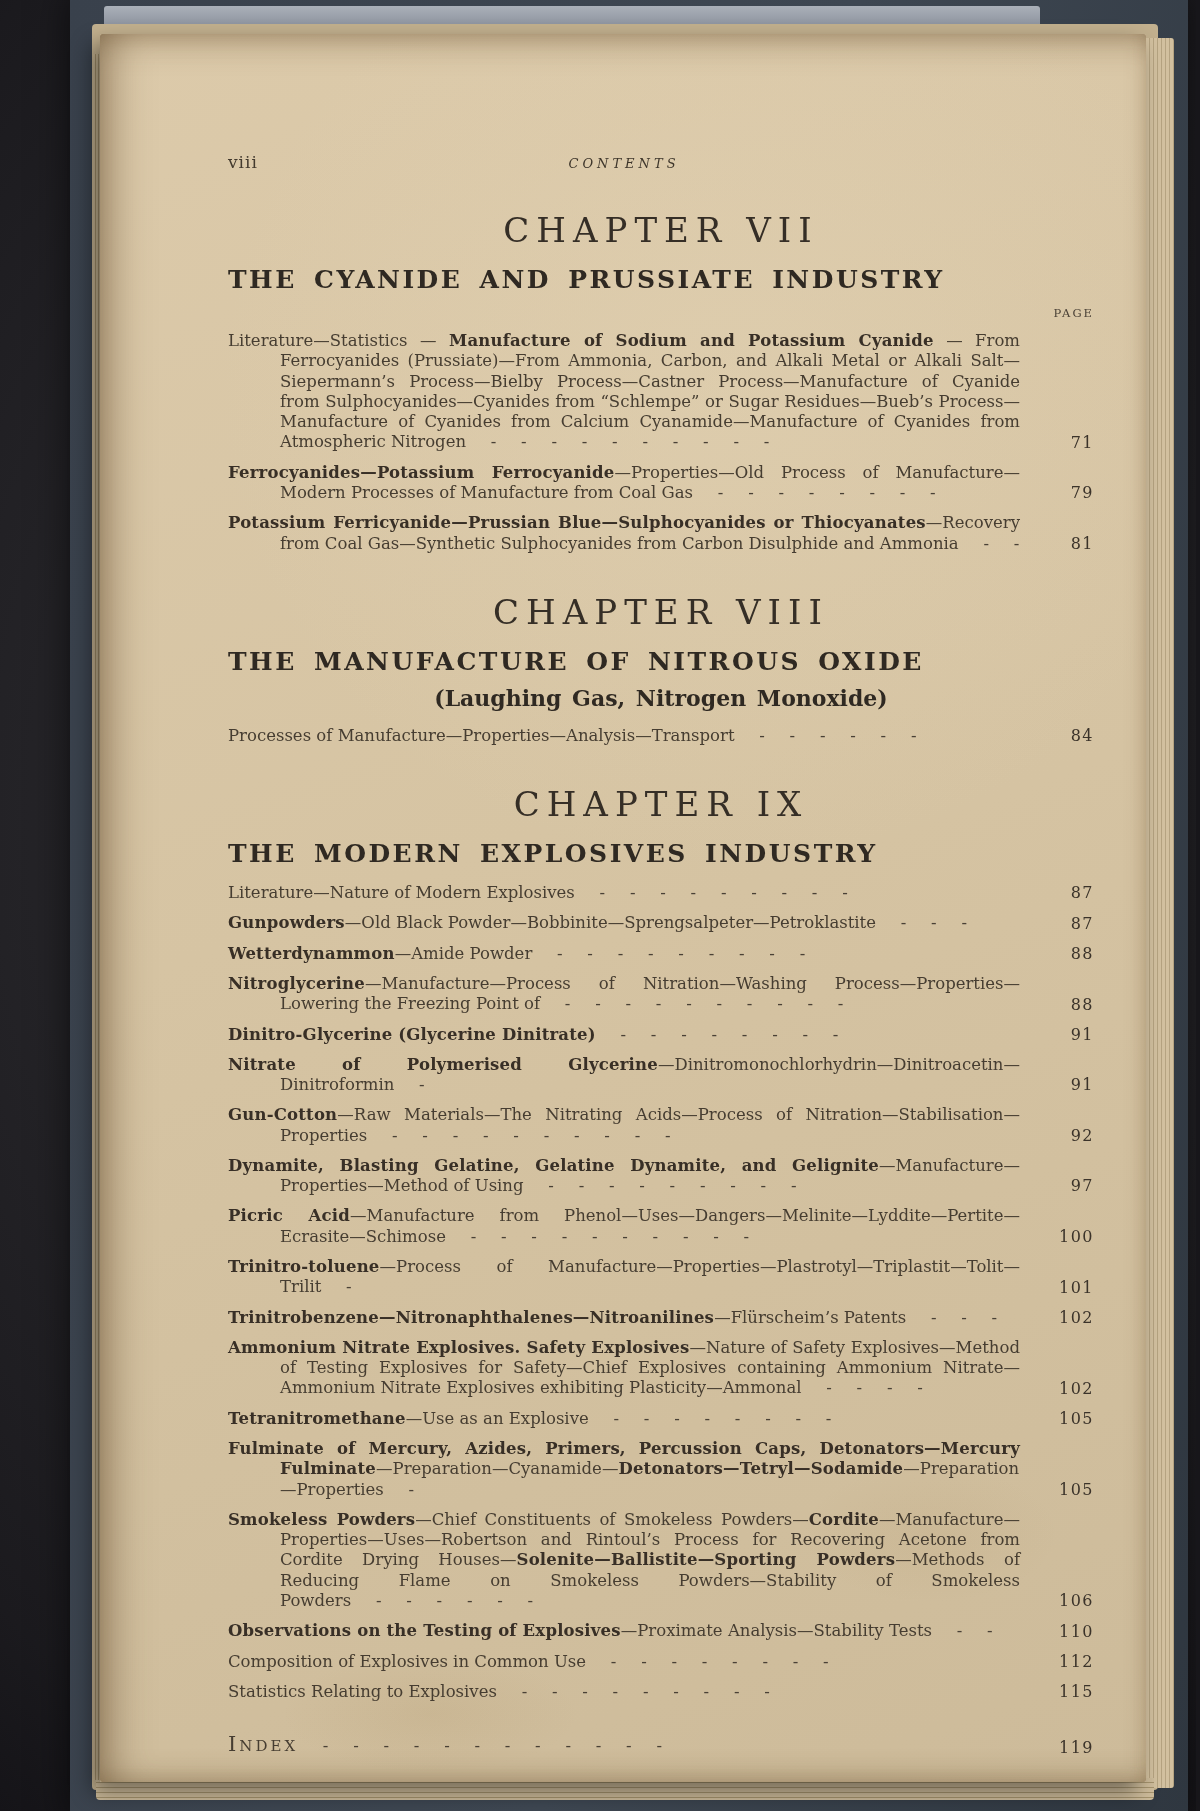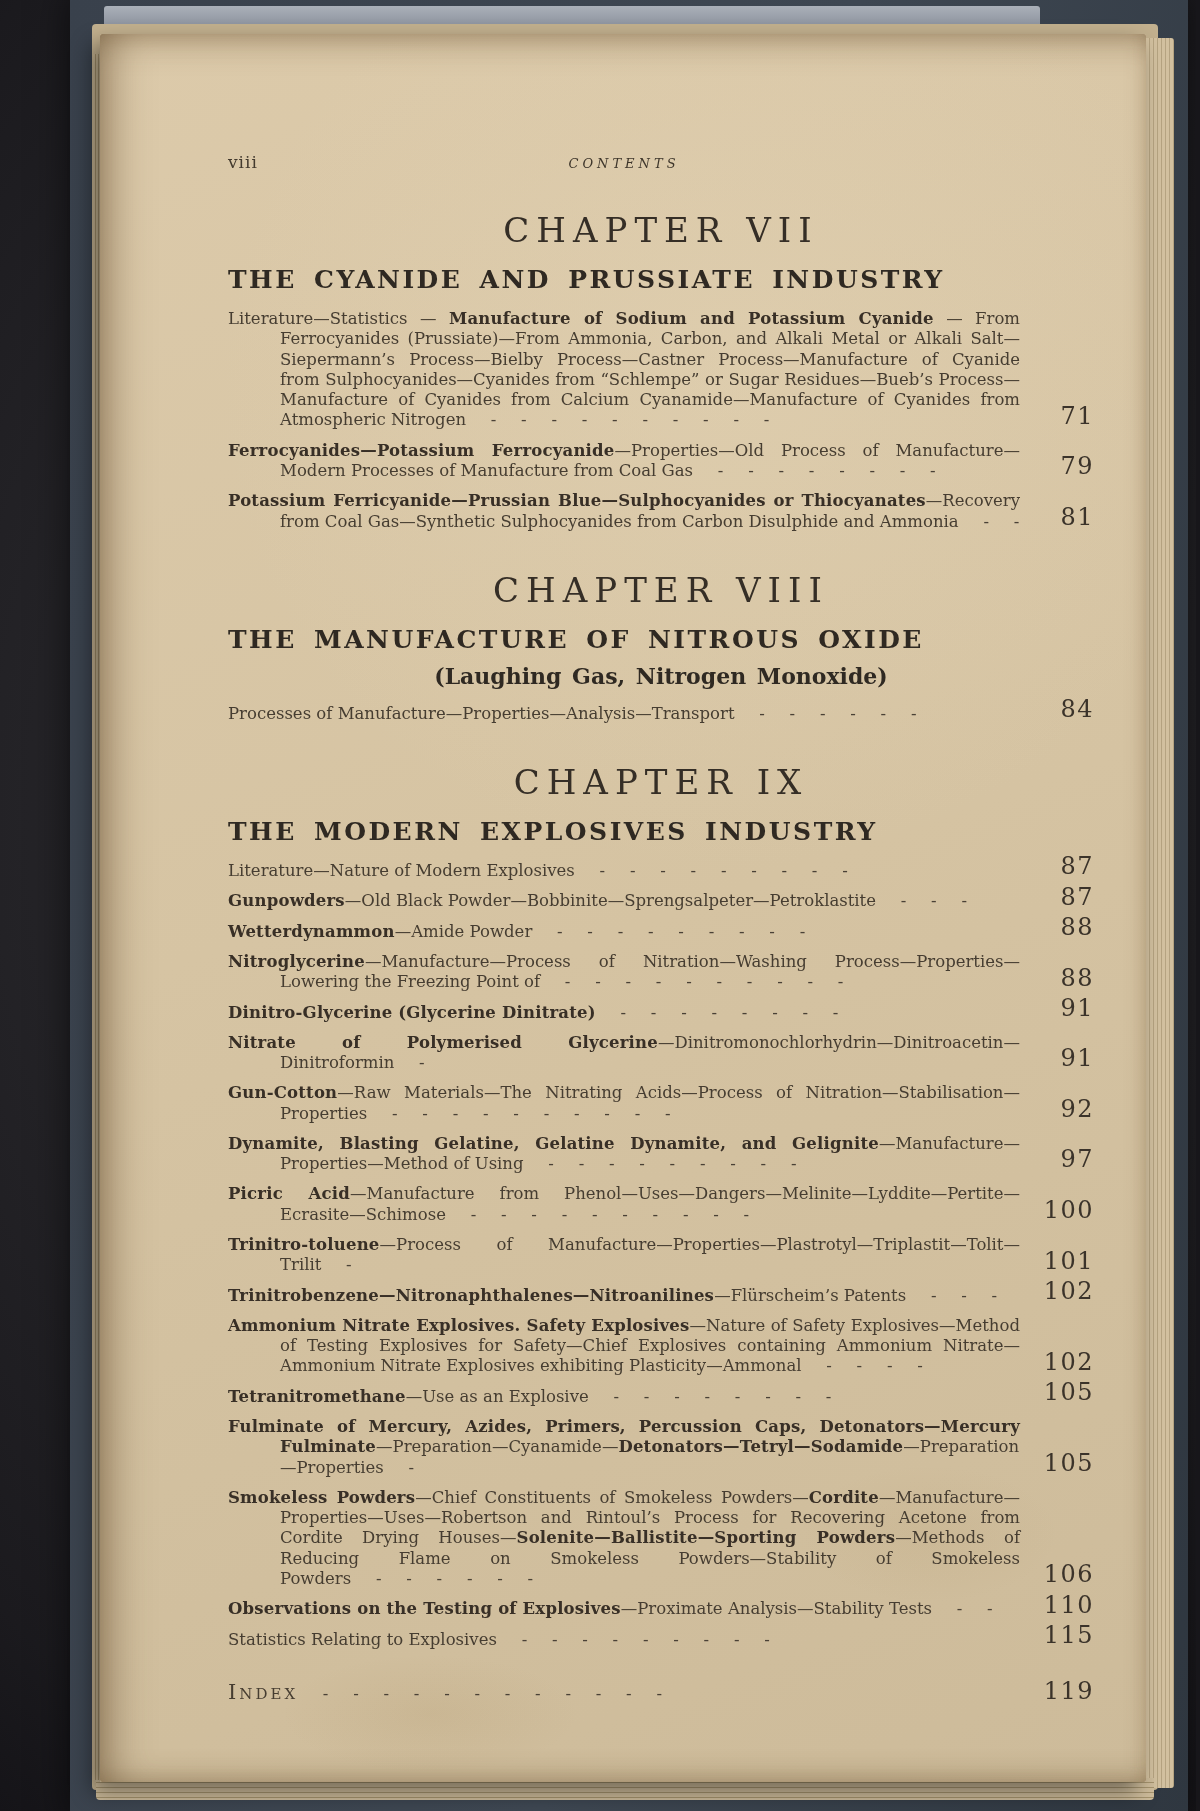--- a/index.html
+++ b/index.html
@@ -72,21 +72,21 @@
   .entries { margin-top:15px; }
   .entry { position:relative; padding-right:74px; margin:0 0 10px; }
   .entry-text {
     margin:0; padding-left:52px; text-indent:-52px; text-align:justify;
     font-size:16.5px; line-height:1.23; color:#46      3d31; 
     color:#463d31;
   }
   .entry-text b { color:#382f26; letter-spacing:.2px; }
   .leaders { color:#4a4136; }
   .pagenum {
-    position:absolute; right:0; bottom:1px; font-size:24px;
+    position:absolute; right:0; bottom:1px; font-size:16px;
     letter-spacing:1.5px; color:#3b332a;
   }
   .index-entry { margin-top:30px; }
   .index-entry .entry-text span:first-child { font-variant:small-caps; letter-spacing:3px; font-size:21px; }
   
   .stain1 { position:absolute; left:180px; top:1620px; width:300px; height:120px; border-radius:50%;
             background: radial-gradient(ellipse, rgba(150,120,70,.10), rgba(0,0,0,0) 70%); }
   .stain2 { position:absolute; left:700px; top:1430px; width:260px; height:140px; border-radius:50%;
             background: radial-gradient(ellipse, rgba(150,120,70,.08), rgba(0,0,0,0) 70%); }
 </style>
@@ -108,20 +108,21 @@
       <header class="page-head">
         <span class="folio">viii</span>
         <span class="running-title">CONTENTS</span>
         <span></span>
       </header>
       <main id="toc">
   <section class="chapter">
     <h2 class="ch-num">CHAPTER VII</h2>
     <h1 class="ch-title">THE CYANIDE AND PRUSSIATE INDUSTRY</h1>
 
+    <div class="page-label">PAGE</div>
     <div class="entries">
   <div class="entry">
     <p class="entry-text"><span>Literature—Statistics — </span><b>Manufacture of Sodium and Potassium Cyanide</b><span> — From Ferrocyanides (Prussiate)—From Ammonia, Carbon, and Alkali Metal or Alkali Salt—Siepermann’s Process—Bielby Process—Castner Process—Manufacture of Cyanide from Sulphocyanides—Cyanides from “Schlempe” or Sugar Residues—Bueb’s Process—Manufacture of Cyanides from Calcium Cyanamide—Manufacture of Cyanides from Atmospheric Nitrogen</span><span class="leaders">  -  -  -  -  -  -  -  -  -  -</span></p>
     <span class="pagenum">71</span>
   </div>
 
   <div class="entry">
     <p class="entry-text"><b>Ferrocyanides—Potassium Ferrocyanide</b><span>—Properties—Old Process of Manufacture—Modern Processes of Manufacture from Coal Gas</span><span class="leaders">  -  -  -  -  -  -  -  -</span></p>
     <span class="pagenum">79</span>
   </div>
@@ -225,20 +226,24 @@
   <div class="entry">
     <p class="entry-text"><b>Smokeless Powders</b><span>—Chief Constituents of Smokeless Powders—</span><b>Cordite</b><span>—Manufacture—Properties—Uses—Robertson and Rintoul’s Process for Recovering Acetone from Cordite Drying Houses—</span><b>Solenite—Ballistite—Sporting Powders</b><span>—Methods of Reducing Flame on Smokeless Powders—Stability of Smokeless Powders</span><span class="leaders">  -  -  -  -  -  -</span></p>
     <span class="pagenum">106</span>
   </div>
 
   <div class="entry">
     <p class="entry-text"><b>Observations on the Testing of Explosives</b><span>—Proximate Analysis—Stability Tests</span><span class="leaders">  -  -</span></p>
     <span class="pagenum">110</span>
   </div>
 
+  <div class="entry">
+    <p class="entry-text"><span>Composition of Explosives in Common Use</span><span class="leaders">  -  -  -  -  -  -  -  -</span></p>
+    <span class="pagenum">112</span>
+  </div>
 
   <div class="entry">
     <p class="entry-text"><span>Statistics Relating to Explosives</span><span class="leaders">  -  -  -  -  -  -  -  -  -</span></p>
     <span class="pagenum">115</span>
   </div>
 </div>
   </section>
 
   <div class="entry index-entry">
     <p class="entry-text"><span>Index</span><span class="leaders">  -  -  -  -  -  -  -  -  -  -  -  -</span></p>

